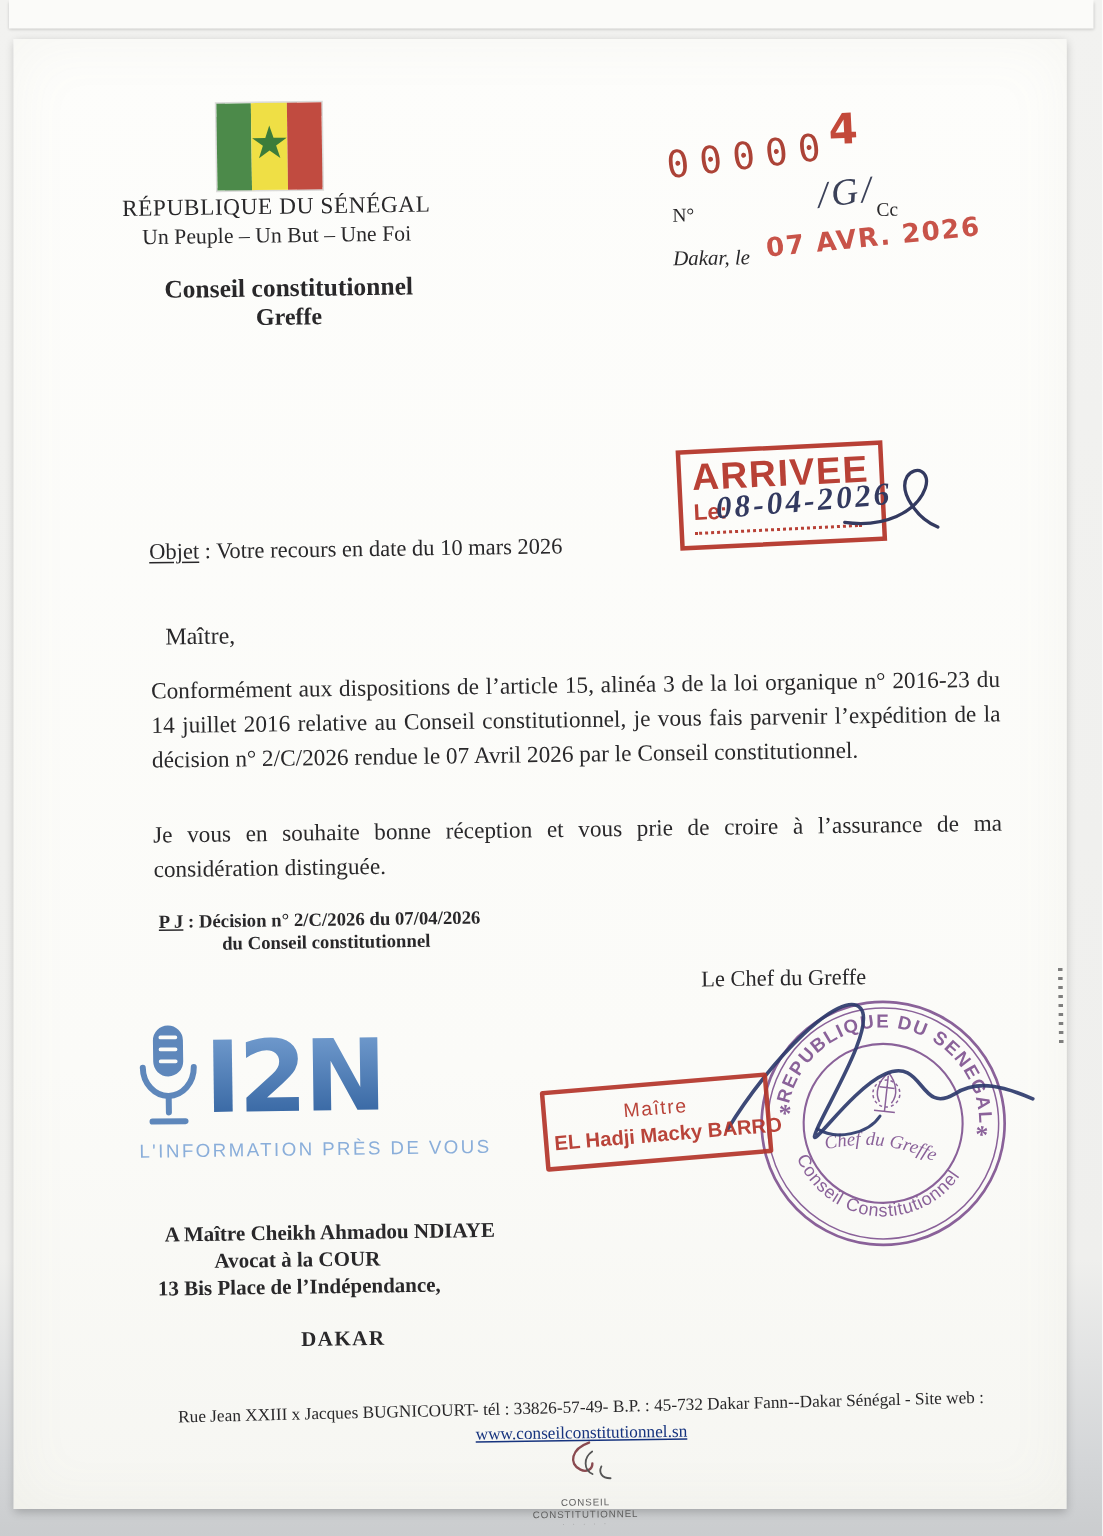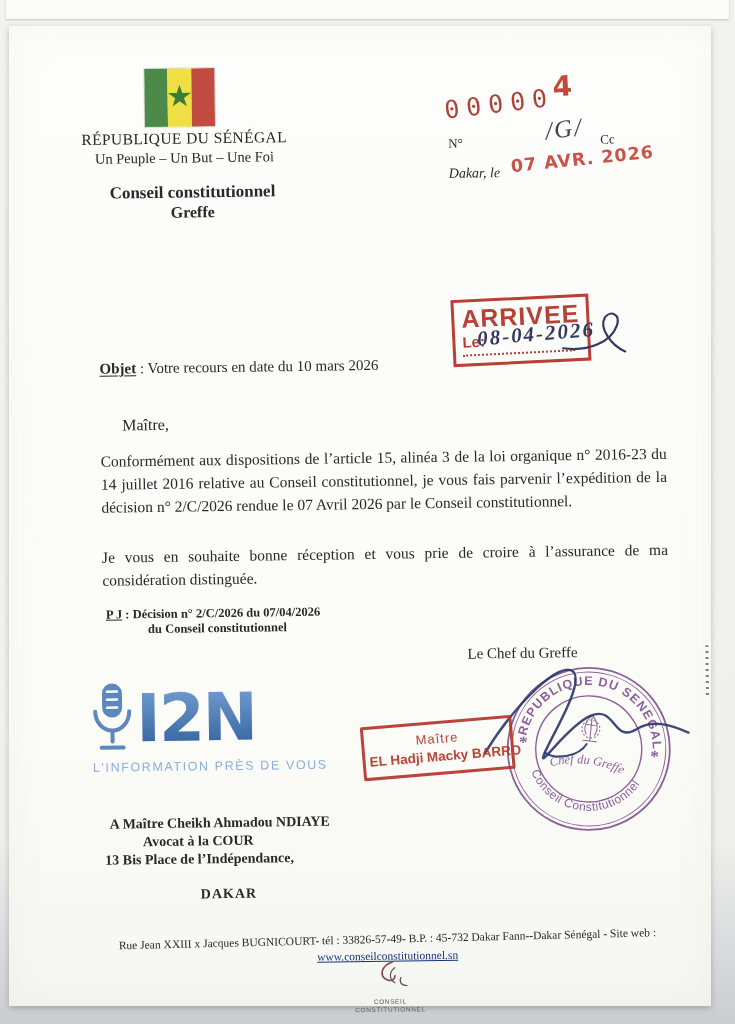--- a/index.html
+++ b/index.html
@@ -30,40 +30,40 @@
 
   
   .numstamp { left:448px; top:84px; width:190px; transform:rotate(-6deg);
     font-family:"DejaVu Sans Mono", monospace; font-size:25px; color:#a63427;
     letter-spacing:7px; opacity:.92; }
   .numstamp .hand4 { display:inline-block; font-family:"DejaVu Sans", sans-serif; font-weight:bold;
     color:#bf3a2a; font-size:28px; transform:translateY(-9px) rotate(4deg); letter-spacing:0; }
   .no-label { left:452px; top:137px; font-size:13px; }
   .hand-ref { left:549px; top:118px; font-size:25px; font-style:italic; color:#3b4158;
     transform:rotate(-6deg); letter-spacing:2px; }
-  .cc-label { left:604px; top:135px; font-size:13px; }
+  .cc-label { left:588px; top:135px; font-size:13px; }
   .dakar-le { left:452px; top:167px; font-size:14px;font-style:italic; }
   .datestamp { left:514px; top:152px; transform:rotate(-5deg); color:#c4453a;
     font-family:"DejaVu Sans", sans-serif; font-weight:bold; font-size:17.5px;
     letter-spacing:1px; white-space:nowrap; opacity:.92; }
 
   
   .arrivee { left:453px; top:299px; width:138px; border:3px solid #b5372c; transform:rotate(-2deg);
     padding:2px 7px 7px; color:#b5372c; font-family:"Liberation Sans", sans-serif; opacity:.95; }
   .arrivee .t { font-size:25px; font-weight:bold; letter-spacing:1px; text-align:center; }
   .arrivee .le { font-size:15px; font-weight:bold; }
   .arrivee .dots { margin-top:4px; border-bottom:2px dotted #b5372c; width:112px; }
   .arr-hand { left:478px; top:322px; width:180px; font-size:21px; font-style:italic; font-weight:bold;
     color:#333a60; transform:rotate(-4deg); letter-spacing:2px; white-space:nowrap; }
   .arr-flour { left:560px; top:305px; }
 
   
   .objet { left:100px; top:357px; font-size:15px; }
-  .objet u { text-underline-offset:2px;font-weight:bold; }
-  .salut { left:110px; top:413px; font-size:16px;margin-left:12px; }
+  .objet u { text-underline-offset:2px; }
+  .salut { left:110px; top:413px; font-size:16px; }
   .para { left:100px; top:447px; width:566px; font-size:15.5px; line-height:1.48; text-align:justify; }
   .para2 { top:543px; }
   .pj { left:103px; top:604px; font-size:12.5px; }
   .pj .l2 { margin-left:42px; }
 
   
   .chef { left:464px; top:647px; font-size:15px; }
   .round-stamp { left:498px; top:666px; }
   .sig { left:462px; top:655px; }
   .namestamp { left:357px; top:722px; width:152px; border:3px solid #b5372c; transform:rotate(-4deg);

